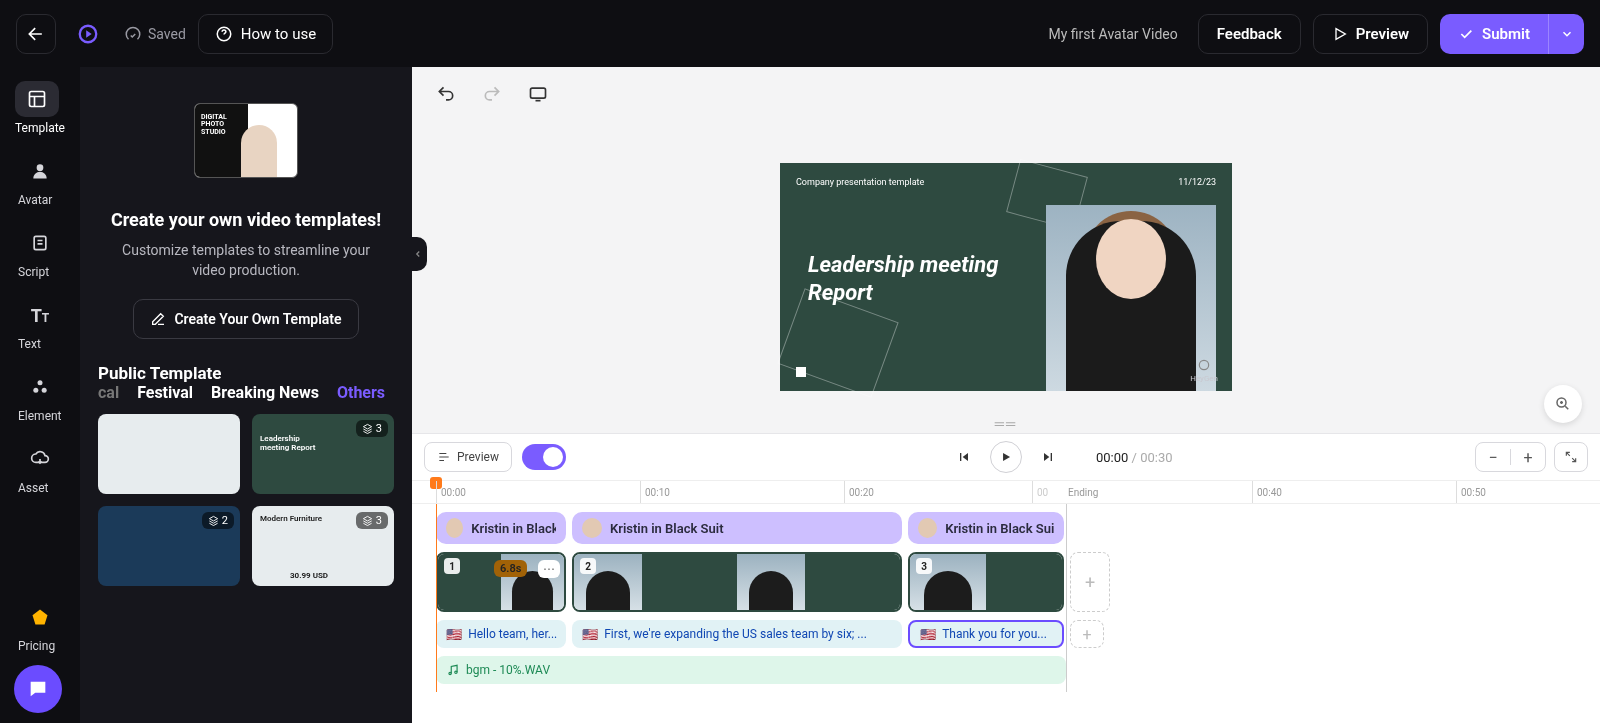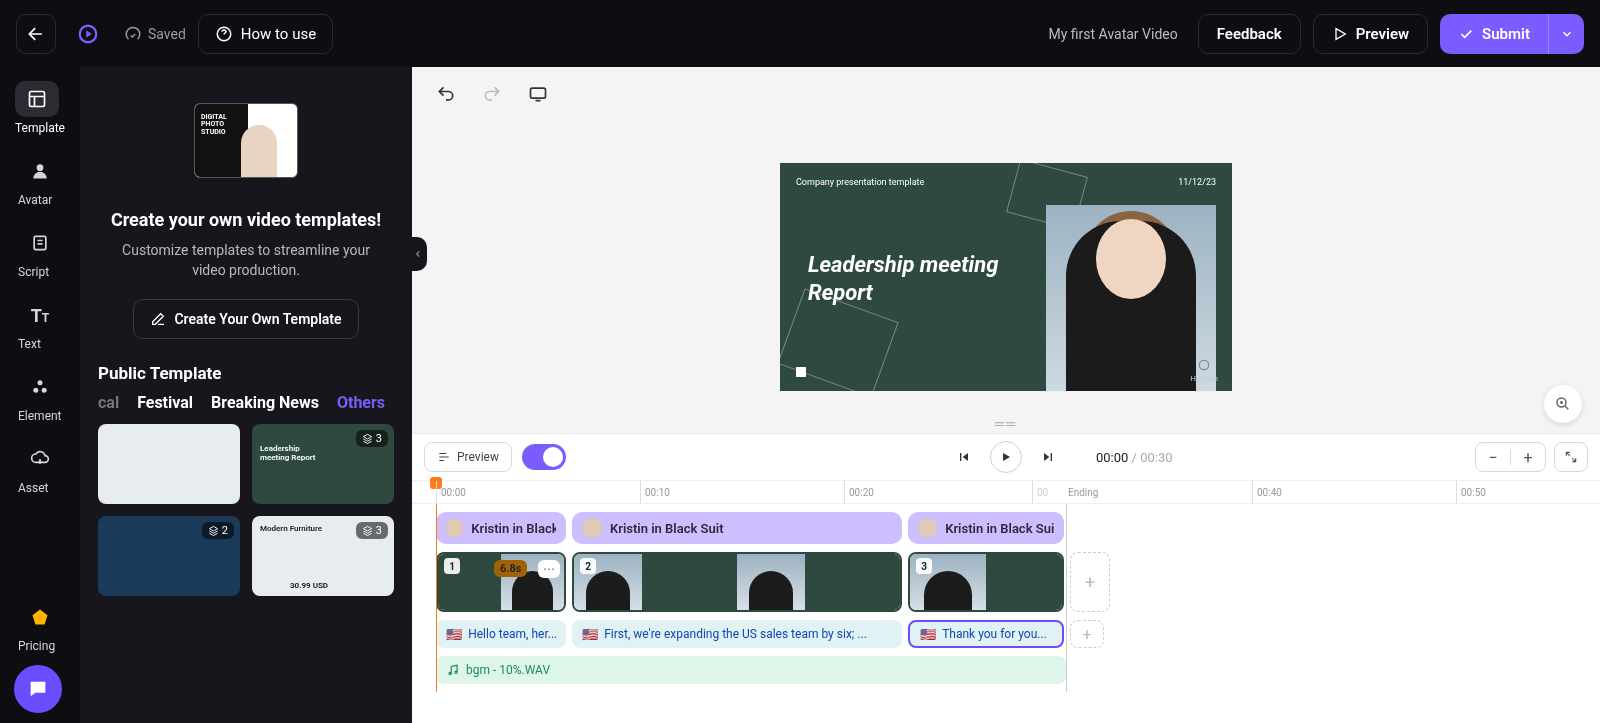--- a/index.html
+++ b/index.html
@@ -26,21 +26,21 @@
 .side-panel{width:332px;background:#16161c;padding:18px 18px 4px;overflow:hidden;position:relative}
 .collapse-tab{position:absolute;left:409px;top:237px;width:18px;height:34px;background:#16161c;display:flex;align-items:center;justify-content:center;border-radius:0 10px 10px 0;z-index:5;cursor:pointer}
 .panel-title{font-size:20px;font-weight:700;margin-bottom:14px}
 .hero-card{position:relative;height:110px;margin-bottom:14px;display:flex;align-items:center;justify-content:center}
 .hero-card .hero-thumb{width:104px;height:75px;background:#fff;border-radius:6px;border:1px solid #555;position:relative;overflow:hidden}
 .hero-thumb .dark-side{position:absolute;left:0;top:0;bottom:0;width:52%;background:#111;color:#fff;font-size:7px;font-weight:700;line-height:1.1;padding:10px 6px}
 .hero-thumb .man{position:absolute;right:20px;bottom:0;width:36px;height:52px;background:#e8d4c2;border-radius:18px 18px 0 0}
 .cta-title{font-size:18px;font-weight:700;text-align:center;margin-bottom:10px}
 .cta-sub{font-size:14px;color:#b8b8c0;text-align:center;line-height:1.45;padding:0 10px;margin-bottom:18px}
 .cta-btn{display:flex;align-items:center;gap:8px;border:1px solid #3a3a42;border-radius:10px;height:40px;padding:0 16px;margin:0 auto 24px;width:fit-content;font-size:14px;font-weight:600;cursor:pointer}
-.section-title{font-size:17px;font-weight:700;margin-bottom:10px}
+.section-title{font-size:17px;font-weight:700;}
 .tabs{display:flex;gap:18px;font-size:16px;font-weight:700;color:#fff;overflow:hidden;white-space:nowrap;margin-bottom:12px}
 .tabs .tab{cursor:pointer}
 .tabs .tab.faded{color:#777}
 .tabs .tab.active{color:#7a5cff}
 .template-grid{display:grid;grid-template-columns:1fr 1fr;gap:12px}
 .tmpl{height:80px;border-radius:8px;background:#2e4a40;position:relative;overflow:hidden;cursor:pointer}
 .tmpl.white{background:#e7ecee}
 .tmpl.blue{background:#1b3a59}
 .tmpl .badge{position:absolute;top:6px;right:6px;background:rgba(0,0,0,.55);border-radius:6px;display:flex;align-items:center;gap:3px;padding:2px 6px;font-size:11px}
 .canvas-area{flex:1;background:#f4f4f5;position:relative;display:flex;flex-direction:column}

